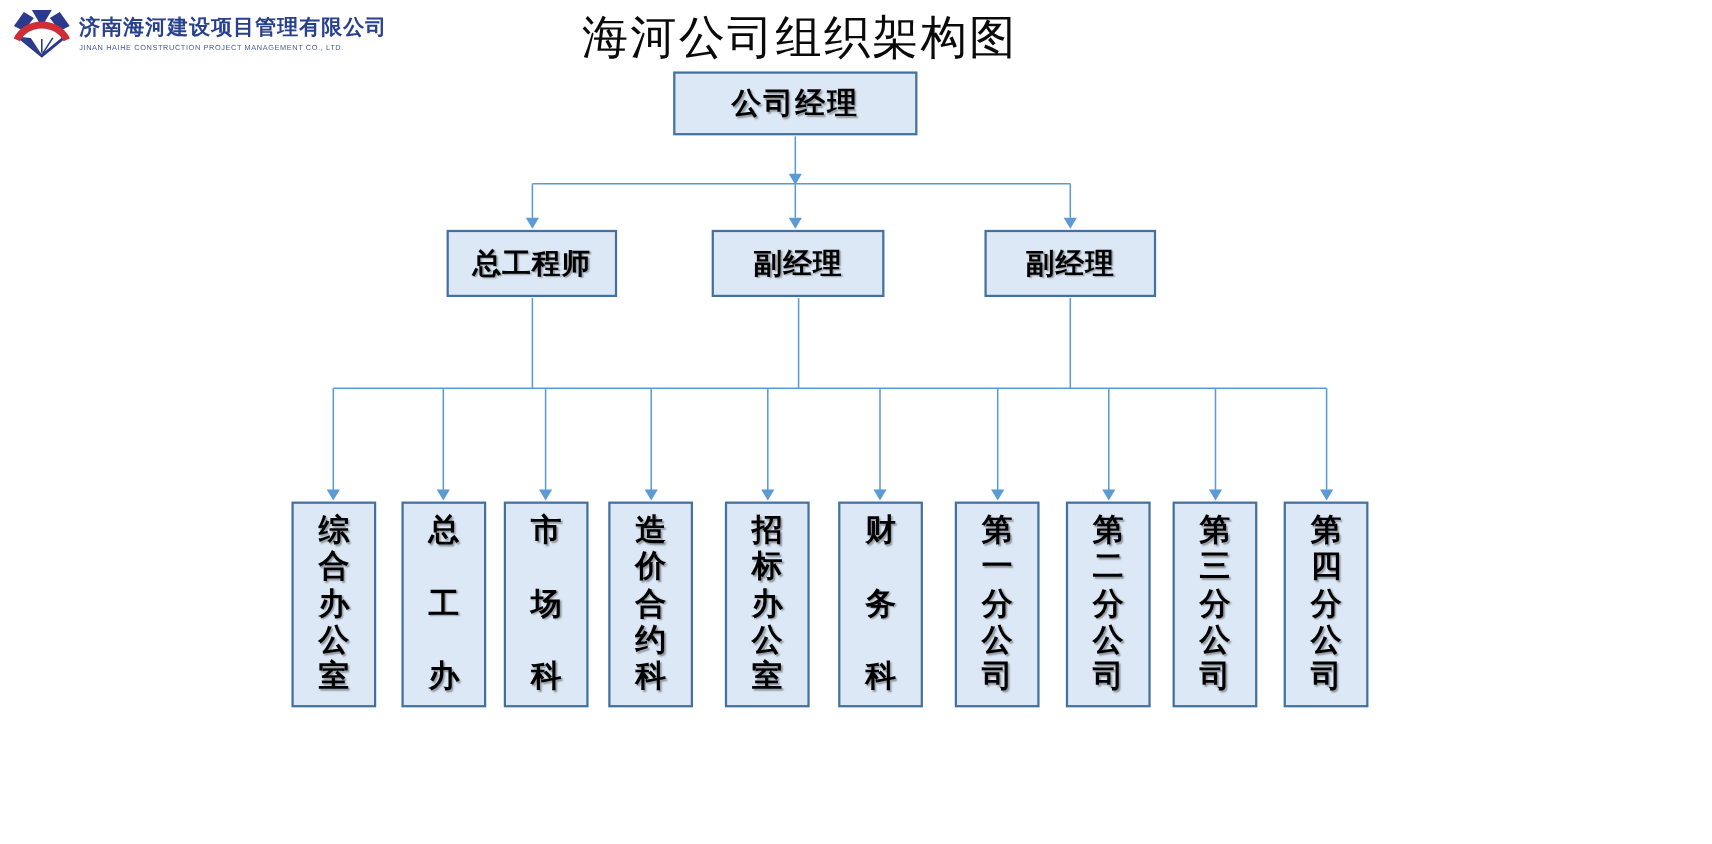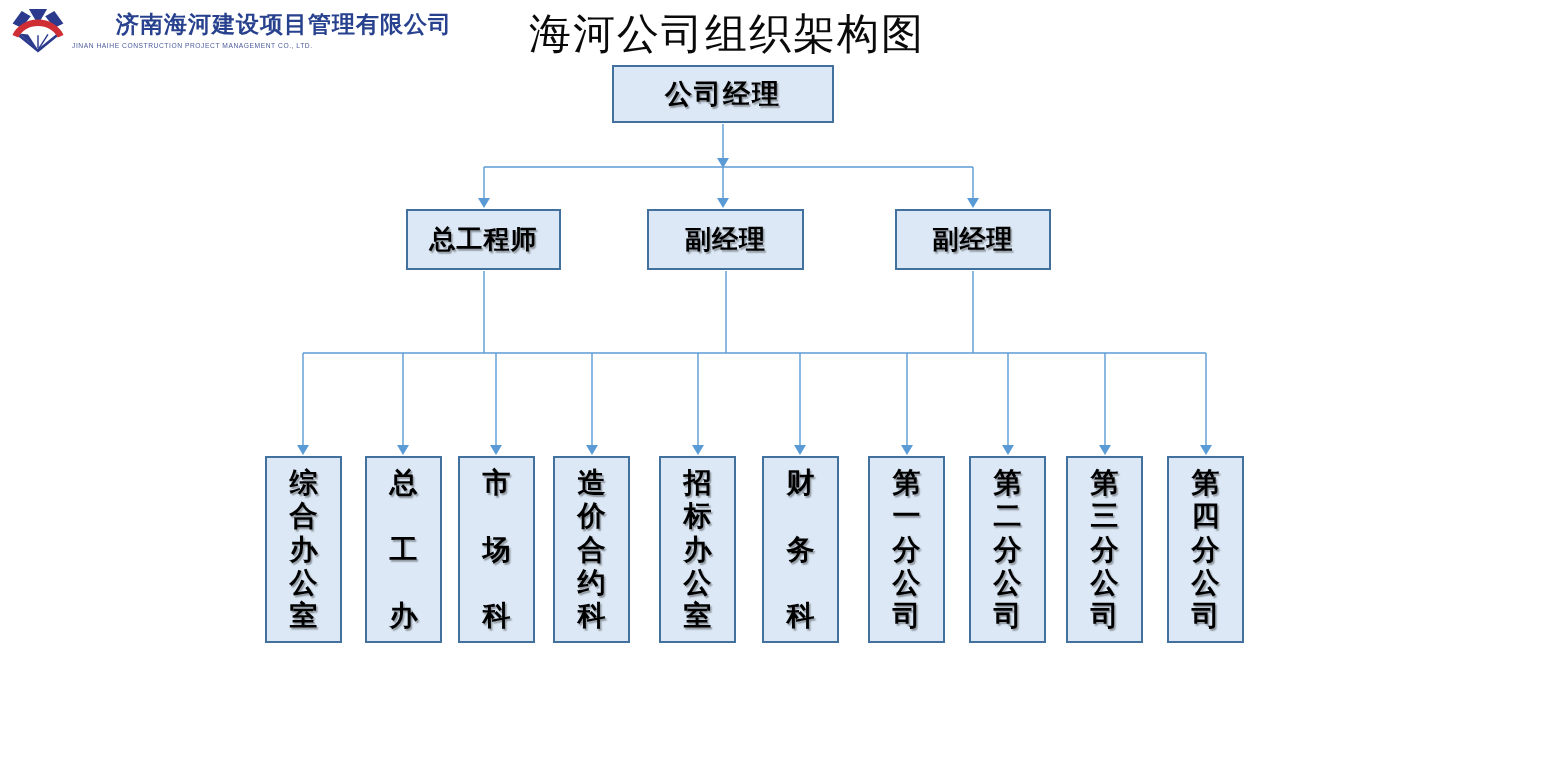--- a/index.html
+++ b/index.html
@@ -25,26 +25,25 @@
   .logo {
     position: absolute;
     left: 9px; top: 3px;
     display: flex;
     align-items: center;
     z-index: 3;
   }
   .logo-icon { width: 58px; height: 52px; }
   .logo-text { margin-left: 5px; font-family: "Liberation Sans", "DejaVu Sans", sans-serif; }
   .logo-zh {
-    font-size: 23px;
+    font-size: 19px;
     font-weight: bold;
     color: #28418e;
     letter-spacing: 1px;
     white-space: nowrap;
-    margin-left: 44px;
   }
   .logo-en {
     font-size: 6.7px;
     color: #4a5a9a;
     letter-spacing: 0.55px;
     margin-top: 2px;
     white-space: nowrap;
   }
 
   

